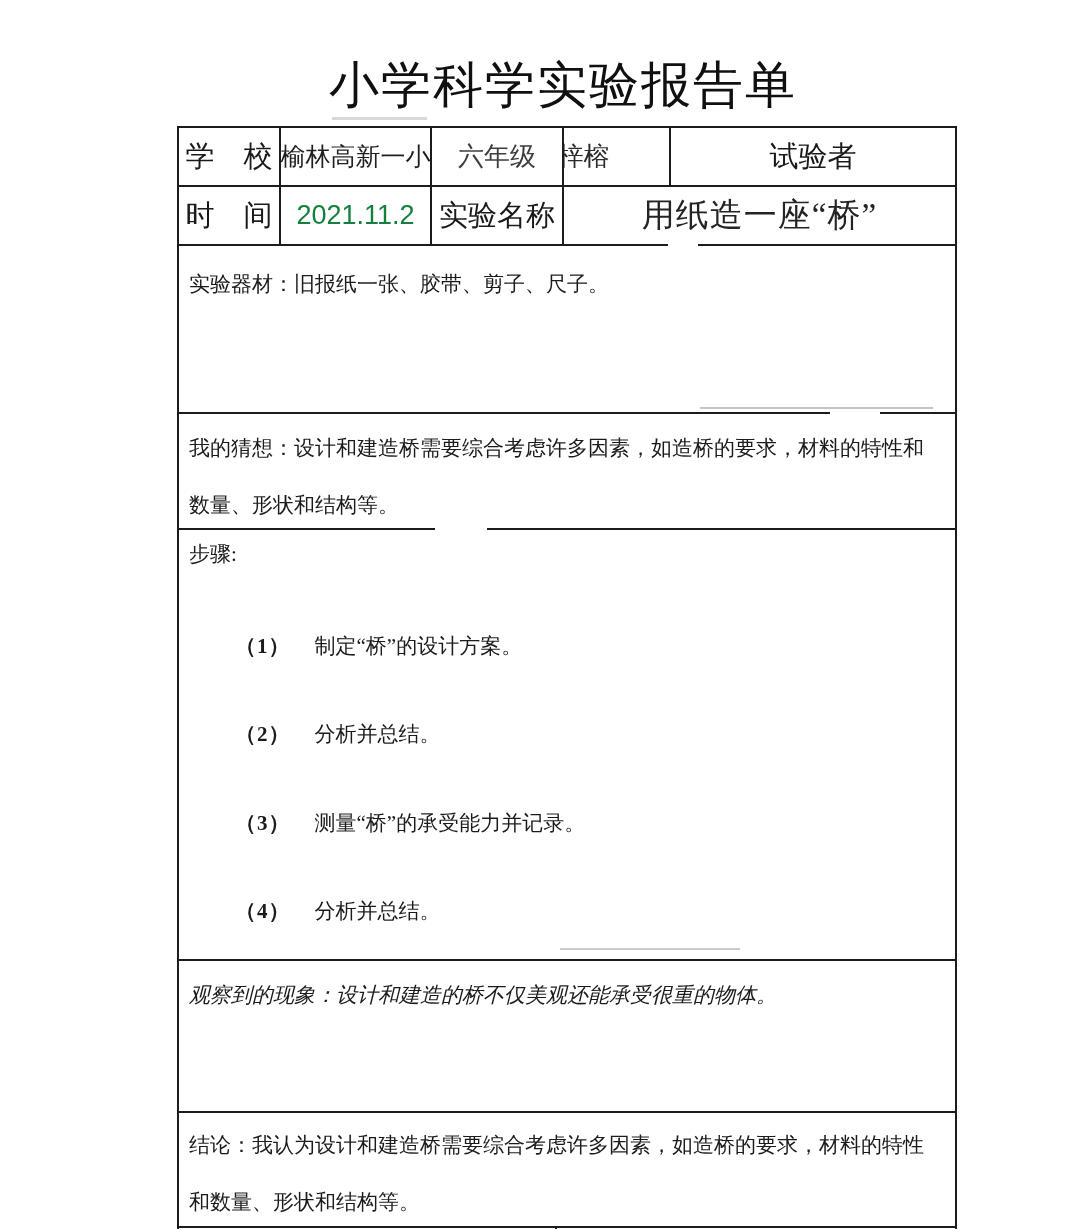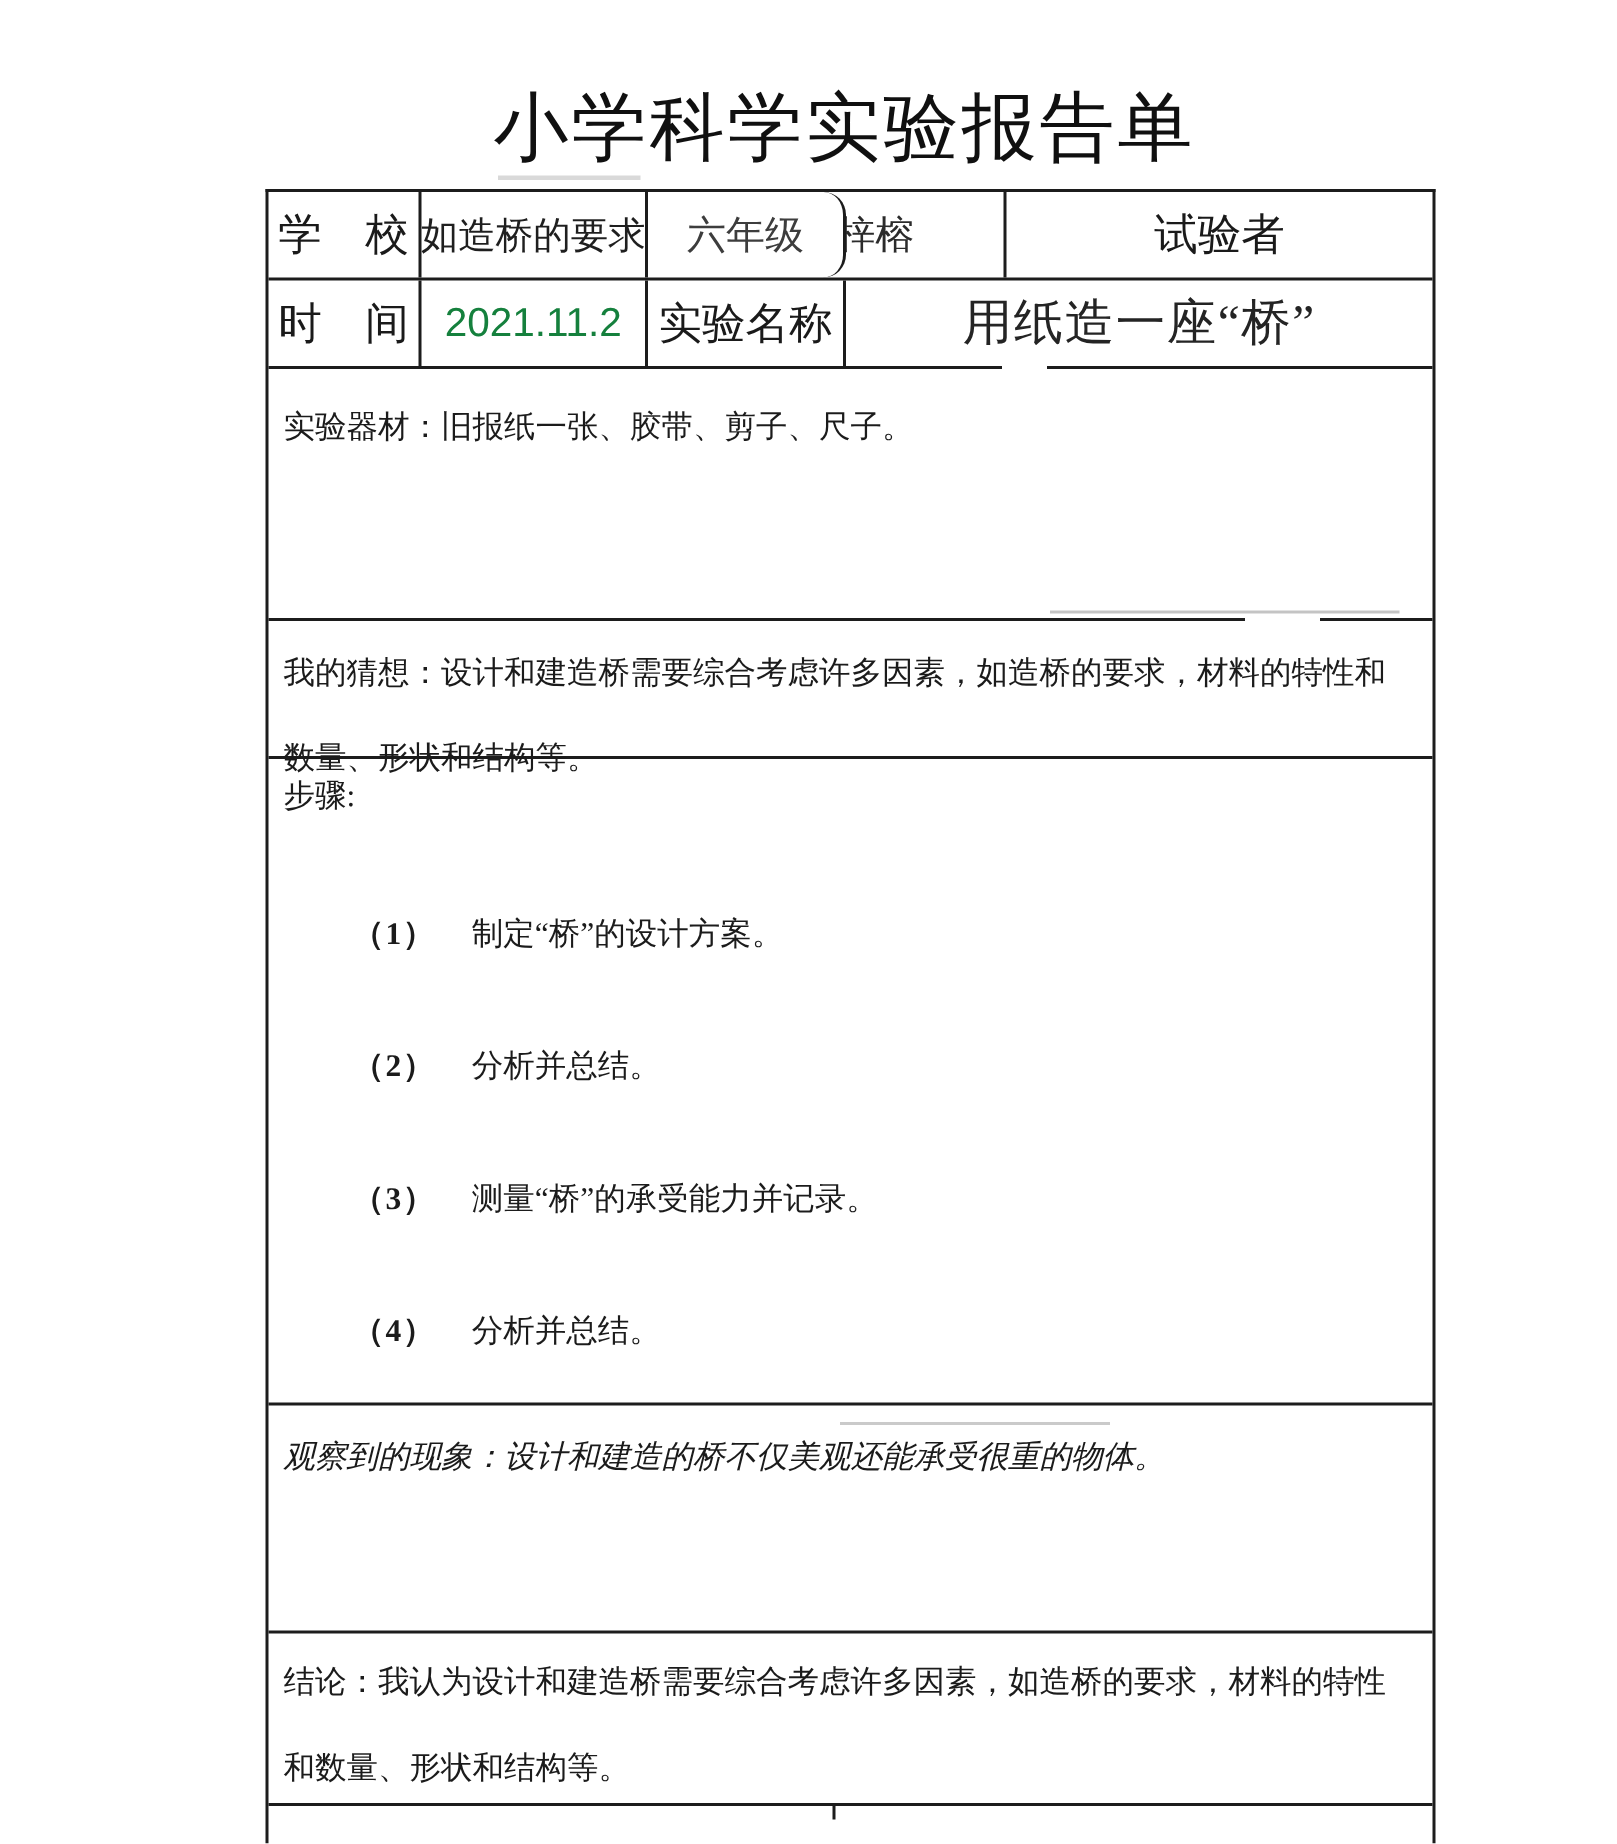--- a/index.html
+++ b/index.html
@@ -22,27 +22,27 @@
   .row-info-1 { grid-template-columns:102px 151px 132px 107px 1fr; height:59px; }
   .row-info-2 { grid-template-columns:102px 151px 132px 1fr; height:59px; }
   .cell {
     display:flex; align-items:center; justify-content:center;
     border-right:2px solid #1c1c1c; overflow:hidden; white-space:nowrap;
   }
   .cell:last-child { border-right:none; }
   .lbl-serif { font-size:29px; color:#1a1a1a; }
   .val-sans  { font-family:"Liberation Sans", sans-serif; }
   .school-name { font-size:25px; color:#1f1f1f; }
-  .grade       { font-size:26px; color:#3d3d3d;border-radius:15px; }
+  .grade       { font-size:26px; color:#3d3d3d; }
   .tester-name { font-size:26px; color:#2b2b2b; padding-right:92px; }
   .date-val    { font-size:27px; color:#15803d; }
   .exp-name    { font-size:33px; color:#242424; letter-spacing:1px; }
   .sec { padding:10px 16px 0 10px; font-size:21px; line-height:57px; color:#1b1b1b; }
   .sec-materials   { height:168px; }
-  .sec-hypothesis  { height:92px; padding-top:6px; }
+  .sec-hypothesis  { height:116px; padding-top:6px; }
   .sec-steps       { height:431px; padding-top:4px; }
   .sec-observation { height:152px; padding-top:6px;font-style:italic; }
   .sec-conclusion  { height:115px; padding-top:4px; }
   .steps-label { line-height:40px; height:40px; }
   .step-item { display:flex; padding-left:46px; margin-top:24px; height:34px; line-height:34px; }
   .step-num  { font-weight:700; margin-right:24px; letter-spacing:1px; }
   .row-partial { height:9px; border-bottom:none; position:relative; }
   .partial-divider { position:absolute; left:376px; top:0; width:2px; height:9px; background:#1c1c1c; }
   
   .border-gap { position:absolute; background:#ffffff; height:5px; }
@@ -58,21 +58,21 @@
 </style>
 </head>
 <body>
 
 <div class="doc-title">小学科学实验报告单</div>
 
 <div class="report-table">
 
   <div class="t-row row-info-1">
     <div class="cell lbl-serif">学　校</div>
-    <div class="cell val-sans school-name">如造桥的要求</div>
+    <div class="cell val-sans school-name">榆林高新一小</div>
     <div class="cell val-sans grade">六年级</div>
     <div class="cell val-sans tester-name">任梓榕</div>
     <div class="cell lbl-serif">试验者</div>
   </div>
 
   <div class="t-row row-info-2">
     <div class="cell lbl-serif">时　间</div>
     <div class="cell val-sans date-val">2021.11.2</div>
     <div class="cell lbl-serif">实验名称</div>
     <div class="cell exp-name">用纸造一座“桥”</div>

